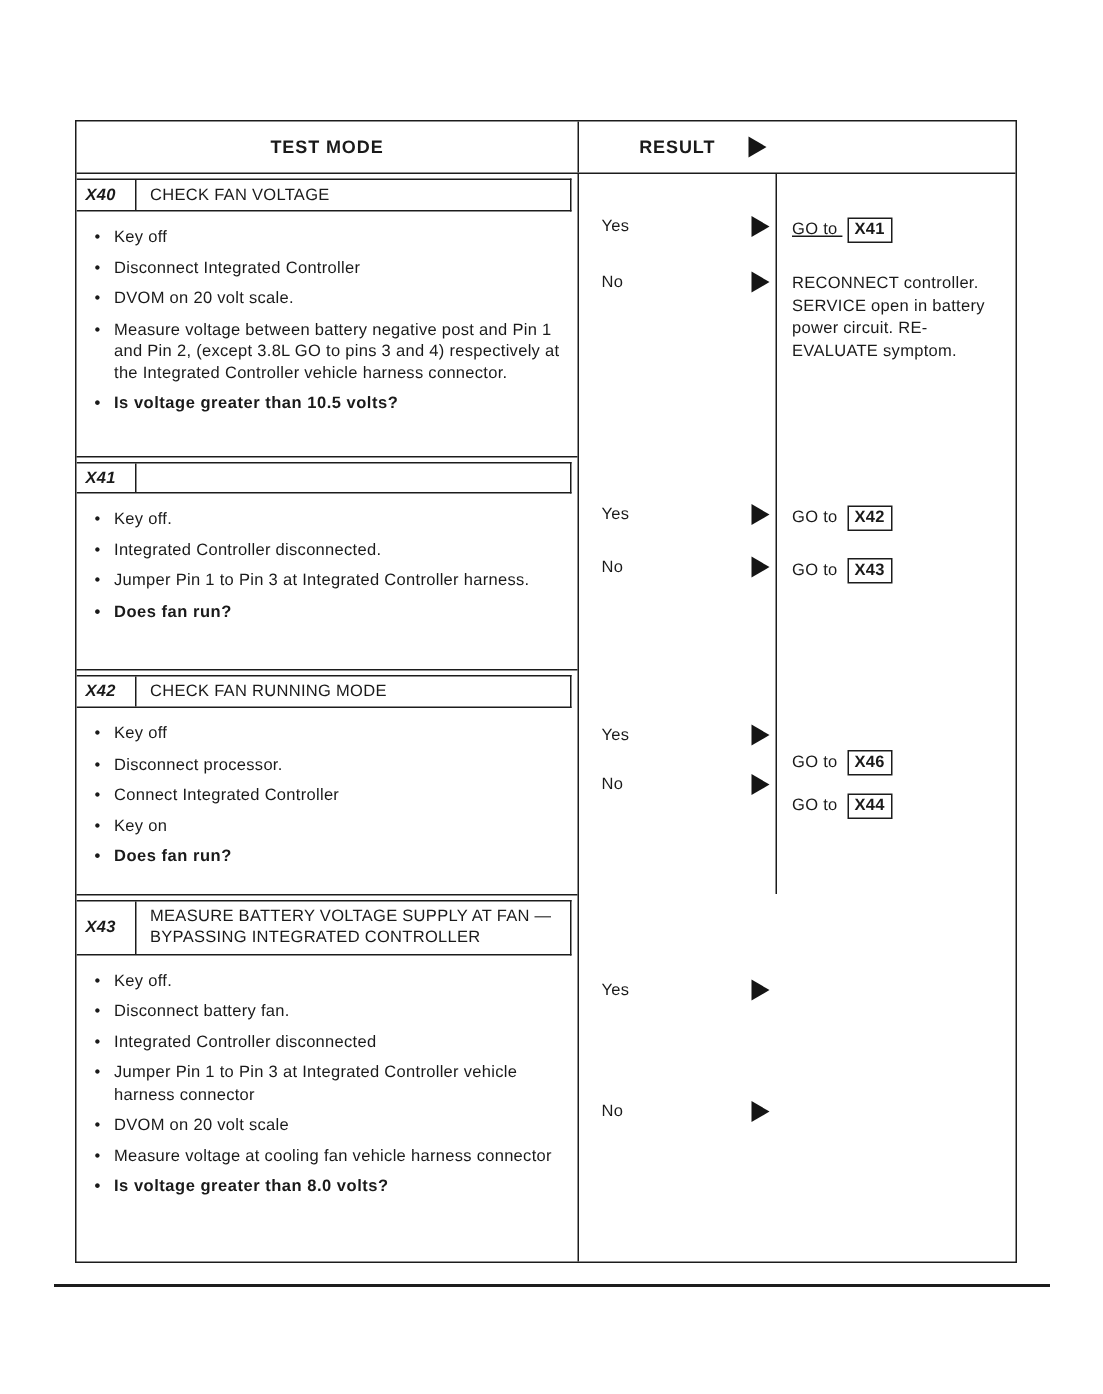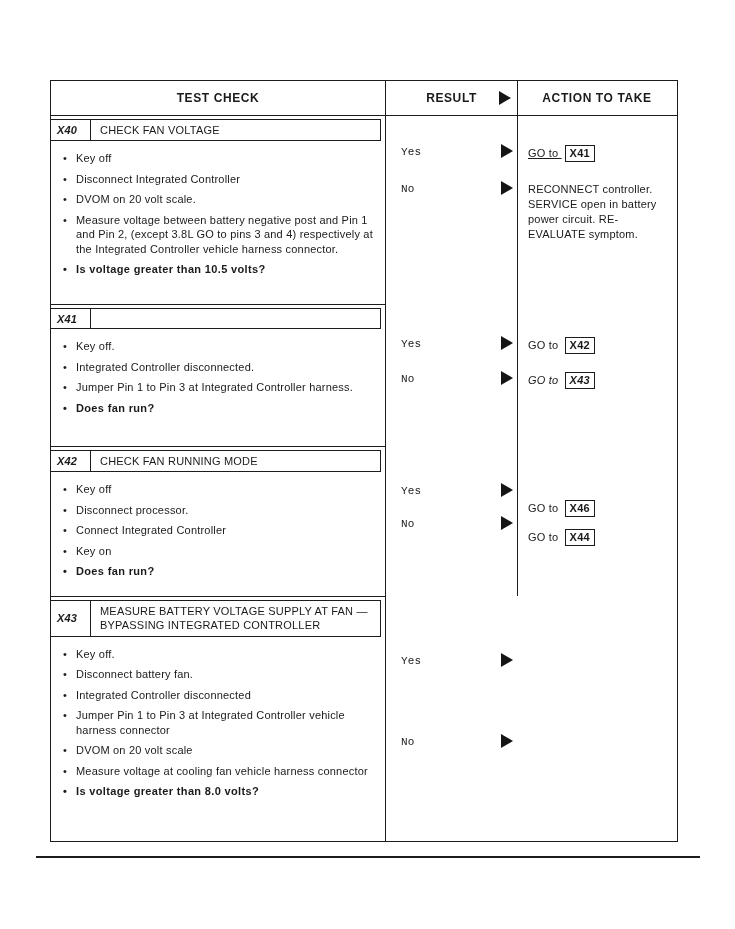--- a/index.html
+++ b/index.html
@@ -51,21 +51,21 @@
   }
   .sec-title { flex:1; font-size:11px; line-height:1.3; padding:3px 6px 3px 9px; }
 
   .steps { padding:10px 10px 0 12px; }
   .step { display:flex; font-size:11px; line-height:1.32; margin-bottom:6px; }
   .step .bullet { width:13px; flex:none; }
   .step .step-text { flex:1; }
   .step.bold { font-weight:bold; letter-spacing:0.35px; margin-top:6px; }
 
   .r-entry { position:absolute; left:0; right:0; font-size:11px; }
-  .r-label { padding-left:15px;font-family:Liberation Mono, monospace; }
+  .r-label { padding-left:15px; }
   .r-arrow {
     position:absolute; right:4px; top:-1px;
     width:0; height:0;
     border-left:12px solid #151515;
     border-top:7px solid transparent; border-bottom:7px solid transparent;
   }
 
   .a-entry { position:absolute; left:0; right:6px; font-size:11px; line-height:1.35; padding-left:10px; }
   .goto-box {
     display:inline-block; border:1.2px solid #1c1c1c;
@@ -77,29 +77,26 @@
     background:#1c1c1c;
   }
 </style>
 </head>
 <body>
 
 <div class="page">
   <div class="ttable">
     <div class="thead">
       <div class="hcell">
-        <span>TEST CHECK</span>
+        <span>TEST MODE</span>
       </div>
       <div class="hcell">
         <span>RESULT</span>
         <span class="head-arrow"></span>
       </div>
-      <div class="hcell">
-        <span>ACTION TO TAKE</span>
-      </div>
     </div>
     <div>
         <div class="section" style="height: 188px;">
           <div class="cell cell-test">
             <div class="sec-box">
               <div class="sec-id">X40</div>
               <div class="sec-title">CHECK FAN VOLTAGE</div>
             </div>
             <div class="steps">
               <div class="step">
@@ -156,21 +153,21 @@
                 <span class="step-text">Does fan run?</span>
               </div>
             </div>
           </div>
           <div class="cell cell-result">
             <div class="r-entry" style="top: 33px;"><span class="r-label">Yes</span><span class="r-arrow"></span></div>
             <div class="r-entry" style="top: 68px;"><span class="r-label">No</span><span class="r-arrow"></span></div>
           </div>
           <div class="cell cell-action">
             <div class="a-entry" style="top: 33px;"><span class="a-text">GO to </span><span class="goto-box">X42</span></div>
-            <div class="a-entry" style="top: 68px; font-style: italic;"><span class="a-text">GO to </span><span class="goto-box">X43</span></div>
+            <div class="a-entry" style="top: 68px;"><span class="a-text">GO to </span><span class="goto-box">X43</span></div>
           </div>
         </div>
         <div class="section" style="height: 150px;">
           <div class="cell cell-test">
             <div class="sec-box">
               <div class="sec-id">X42</div>
               <div class="sec-title">CHECK FAN RUNNING MODE</div>
             </div>
             <div class="steps">
               <div class="step">

